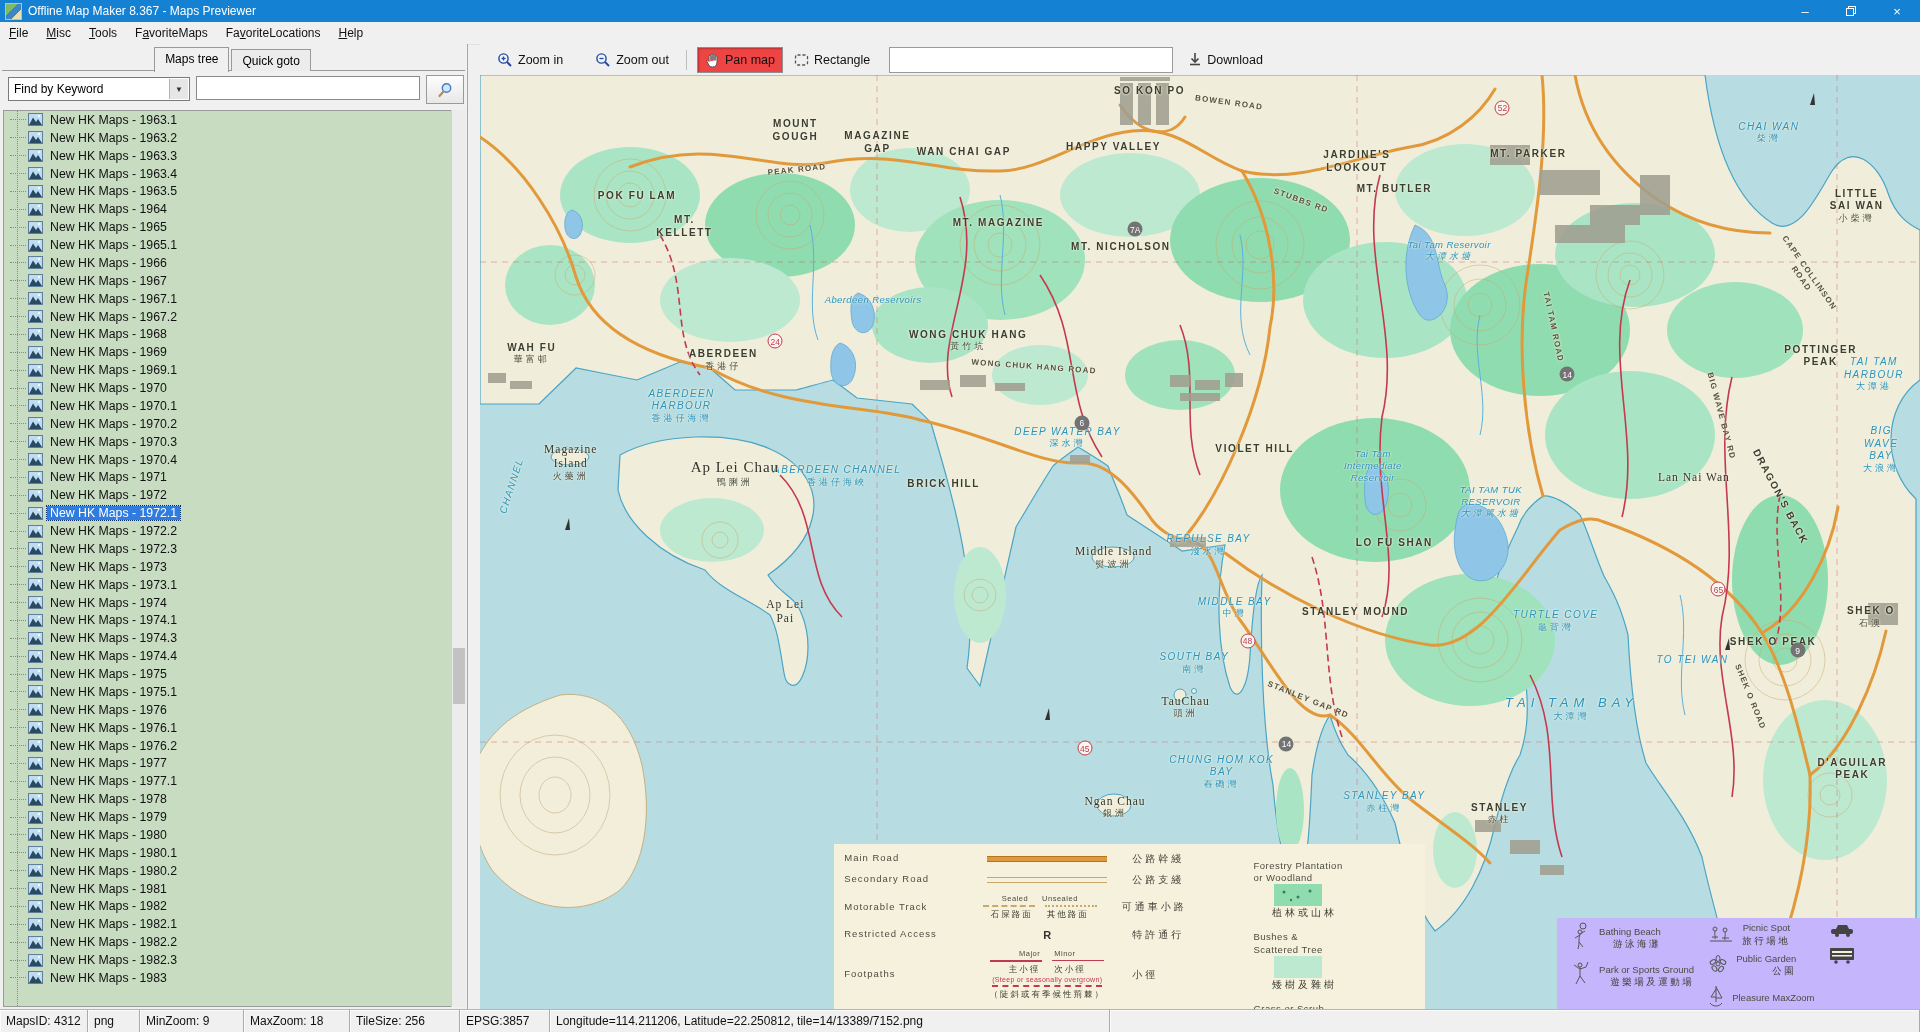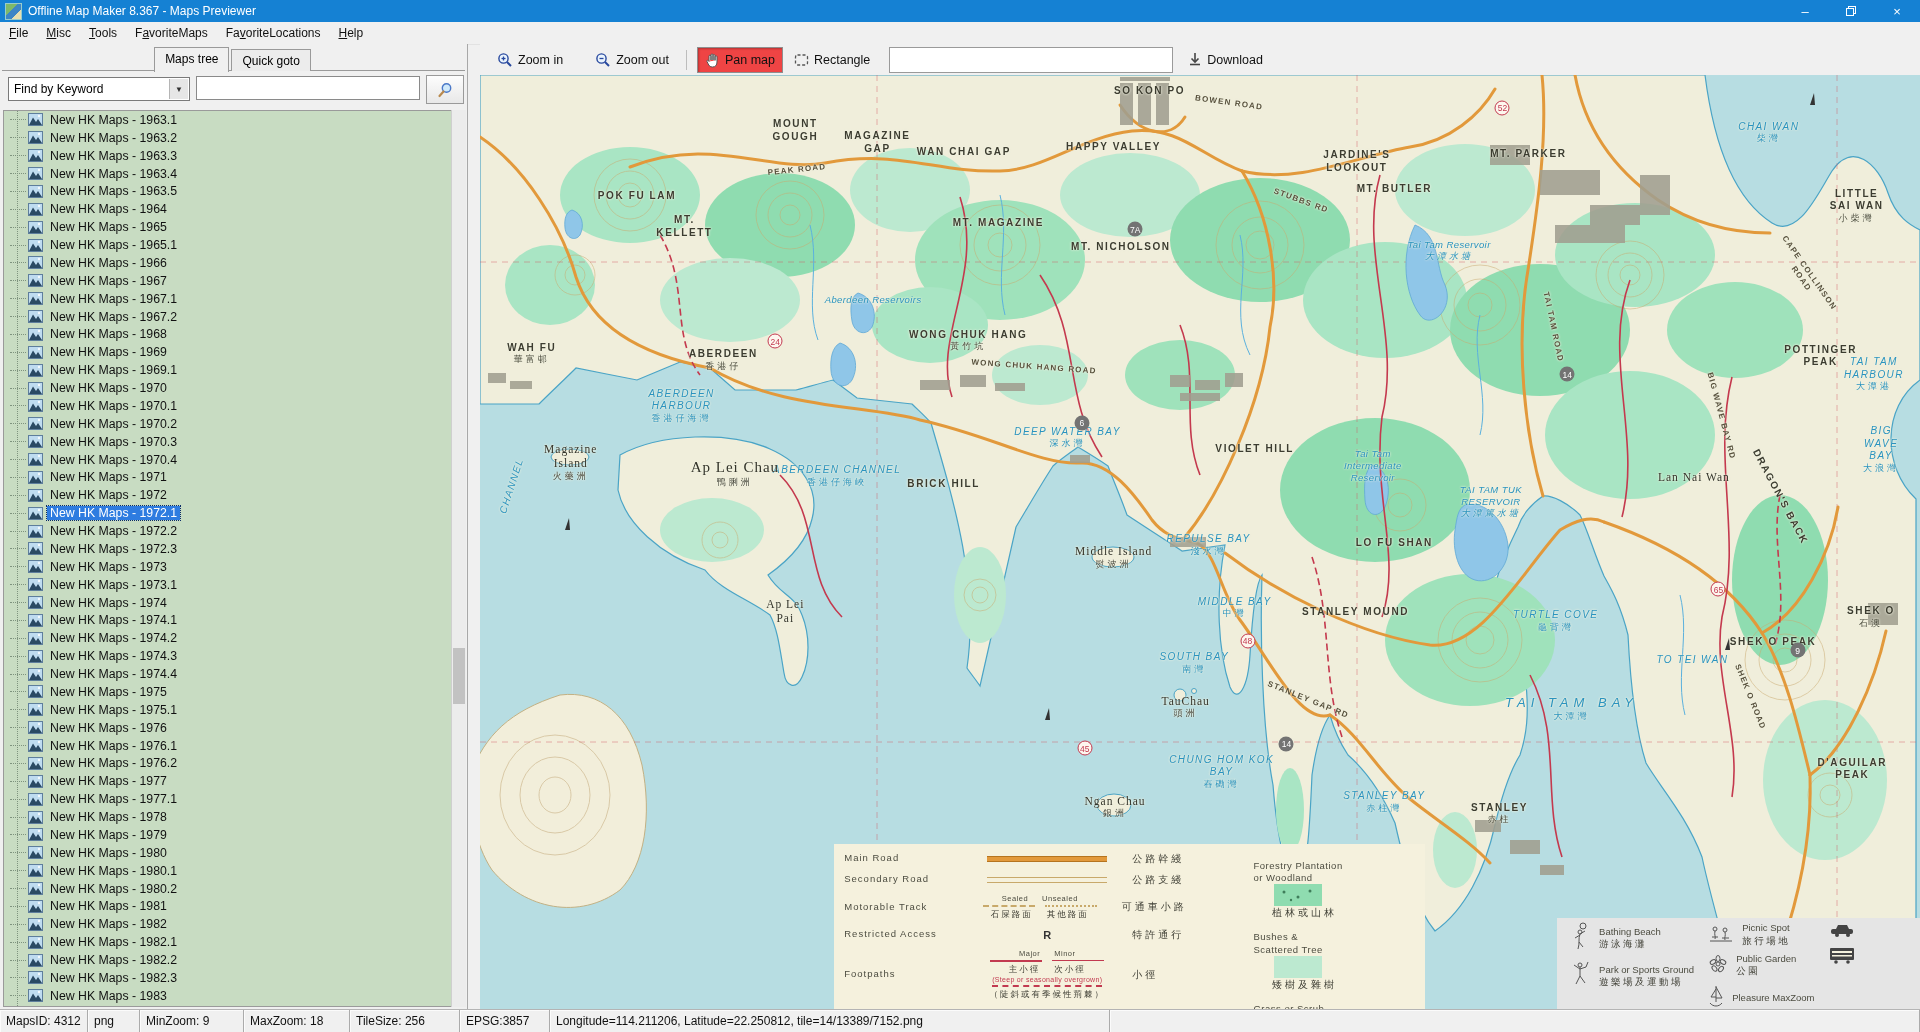--- a/index.html
+++ b/index.html
@@ -99,22 +99,22 @@
   .fp-note{font-size:7px;color:#c23a50;letter-spacing:.3px;}
   .fp-dash{width:110px;border-top:2.5px dashed #c23a50;margin:2px 0;}
   .zh-sub{font-size:8.5px;letter-spacing:2px;color:#3e3e34;}
   .lg-veg{position:absolute;right:8px;top:16px;width:38%;}
   .veg-row{display:flex;align-items:center;margin-bottom:11px;flex-direction:column;}
   .veg-en{width:102px;letter-spacing:.5px;white-space:pre-line;line-height:1.3;}
   .veg-sw{width:48px;height:22px;margin-right:12px;flex:none;position:relative;}
   .veg-sw svg{position:absolute;inset:0;}
   .veg-zh{letter-spacing:3px;color:#3e3e34;font-size:10px;white-space:nowrap;}
 
-  .symbox{position:absolute;left:74.8%;top:90.2%;width:25.2%;height:9.8%;background:#e5e5e5;
-    display:flex;padding:4px 0 0 14px;box-sizing:border-box;font-size:9.5px;color:#4c4c40;}
+  .symbox{position:absolute;left:74.8%;top:90.2%;width:25.2%;height:9.8%;background:#c4b5fd;
+    display:flex;padding:4px 0 0 14px;box-sizing:border-box;font-size:9.5px;color:#4c4c40;text-align:right;}
   .symcol{display:flex;flex-direction:column;gap:6px;margin-right:14px;}
   .symitem{display:flex;align-items:center;gap:8px;}
   .symitem .txt{line-height:1.3;}
   .symitem .txt .zh{display:block;letter-spacing:2.5px;color:#3e3e34;}
 
   .statusbar{position:absolute;left:0;right:0;bottom:0;height:22px;background:#f0f0f0;
     border-top:1px solid #b4b4b4;display:flex;align-items:stretch;font-size:12px;color:#111;}
   .sseg{display:flex;align-items:center;padding:0 6px;box-sizing:border-box;white-space:nowrap;overflow:hidden;
     border-right:1px solid #ababab;box-shadow:inset 1px 1px 0 #fbfbfb;}
 </style>
@@ -418,29 +418,20 @@
             <span class="tlabel">New HK Maps - 1974</span>
           </div>
           <div class="trow">
             <span class="stub"></span>
             <span class="ticon"><svg width="15" height="13" viewBox="0 0 15 13">
                 <rect x="0.5" y="0.5" width="14" height="12" fill="#bfdcf0" stroke="#5e7e9c"></rect>
                 <path d="M1,12 L5,4.5 L8,9 L10,6 L14,12 Z" fill="#2a4a64"></path>
                 <circle cx="11" cy="3" r="1.2" fill="#f4f9fd"></circle>
               </svg></span>
             <span class="tlabel">New HK Maps - 1974.1</span>
-          </div>
-          <div class="trow">
-            <span class="stub"></span>
-            <span class="ticon"><svg width="15" height="13" viewBox="0 0 15 13">
-                <rect x="0.5" y="0.5" width="14" height="12" fill="#bfdcf0" stroke="#5e7e9c"></rect>
-                <path d="M1,12 L5,4.5 L8,9 L10,6 L14,12 Z" fill="#2a4a64"></path>
-                <circle cx="11" cy="3" r="1.2" fill="#f4f9fd"></circle>
-              </svg></span>
-            <span class="tlabel">New HK Maps - 1974.2</span>
           </div>
           <div class="trow">
             <span class="stub"></span>
             <span class="ticon"><svg width="15" height="13" viewBox="0 0 15 13">
                 <rect x="0.5" y="0.5" width="14" height="12" fill="#bfdcf0" stroke="#5e7e9c"></rect>
                 <path d="M1,12 L5,4.5 L8,9 L10,6 L14,12 Z" fill="#2a4a64"></path>
                 <circle cx="11" cy="3" r="1.2" fill="#f4f9fd"></circle>
               </svg></span>
             <span class="tlabel">New HK Maps - 1974.3</span>
           </div>

